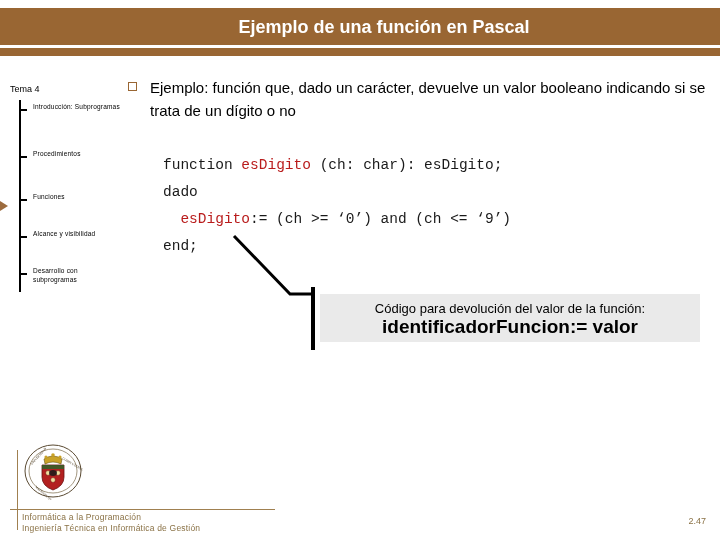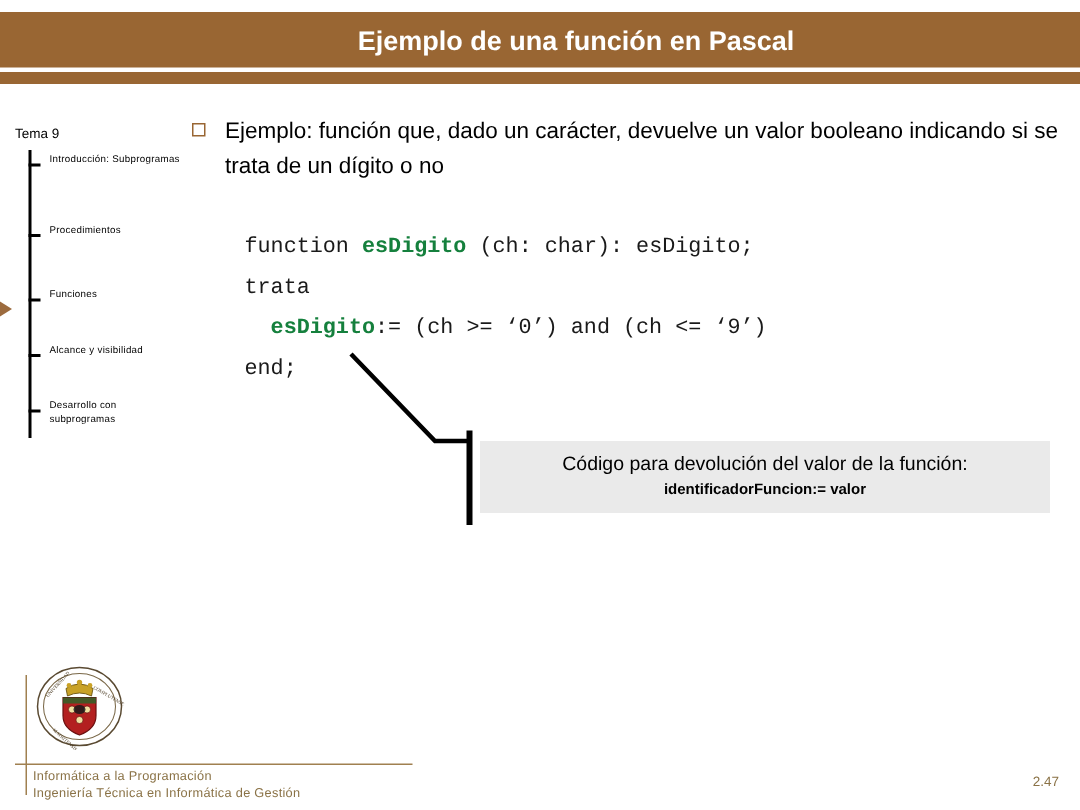--- a/index.html
+++ b/index.html
@@ -118,22 +118,22 @@
     position: absolute;
     left: 163px; top: 152px;
     width: 470px;
     font-family: "Liberation Mono", "DejaVu Sans Mono", monospace;
     font-size: 14.5px;
     line-height: 27px;
     color: #1a1a1a;
     white-space: pre;
   }
   .code-name {
-    color: #15803d;
-    font-weight: bold;
+    color: #b91c1c;
+    font-weight: normal;
   }
   .code-indent { display: inline-block; width: 2ch; }
 
   
   #connector {
     position: absolute;
     left: 230px; top: 232px;
     width: 100px; height: 120px;
     pointer-events: none;
   }
@@ -148,21 +148,21 @@
     flex-direction: column;
     align-items: center;
     justify-content: center;
   }
   #callout-line1 {
     font-size: 13px;
     line-height: 18px;
     color: #000000;
   }
   #callout-line2 {
-    font-size: 10px;
+    font-size: 19px;
     line-height: 18px;
     font-weight: bold;
     color: #000000;
   }
 
   
   #footer-seal {
     position: absolute;
     left: 22px; top: 443px;
     width: 62px; height: 57px;
@@ -195,21 +195,21 @@
   }
 </style>
 </head>
 <body>
 
 <div id="header-band-main"></div>
 <div id="header-title">Ejemplo de una función en Pascal</div>
 <div id="header-band-accent"></div>
 
 <div id="sidebar">
-  <div id="sidebar-title">Tema 9</div>
+  <div id="sidebar-title">Tema 4</div>
   <div id="sidebar-rail"></div>
 
   <div class="sidebar-item" style="top:22px;">
     <div class="sidebar-tick"></div>
     <div class="sidebar-label">Introducción: Subprogramas</div>
   </div>
 
   <div class="sidebar-item" style="top:69px;">
     <div class="sidebar-tick"></div>
     <div class="sidebar-label">Procedimientos</div>
@@ -232,21 +232,21 @@
 
   <div id="sidebar-marker"></div>
 </div>
 
 <div id="bullet-row">
   <div id="bullet-glyph"></div>
   <div id="bullet-text">Ejemplo: función que, dado un carácter, devuelve un valor booleano indicando si se trata de un dígito o no</div>
 </div>
 
 <div id="code-block"><span><span>function </span><span class="code-name">esDigito</span><span> (ch: char): esDigito;</span></span>
-<span>trata</span>
+<span>dado</span>
 <span class="code-indent"></span><span class="code-name">esDigito</span><span>:= (ch &gt;= ‘0’) and (ch &lt;= ‘9’)</span>
 <span>end;</span></div>
 
 <svg id="connector" viewBox="0 0 100 120" width="100" height="120">
   <polyline points="4,4 60,62 84,62" fill="none" stroke="#000000" stroke-width="3"></polyline>
   <line x1="83" y1="55" x2="83" y2="118" stroke="#000000" stroke-width="4"></line>
 </svg>
 
 <div id="callout-box">
   <div id="callout-line1">Código para devolución del valor de la función:</div>

